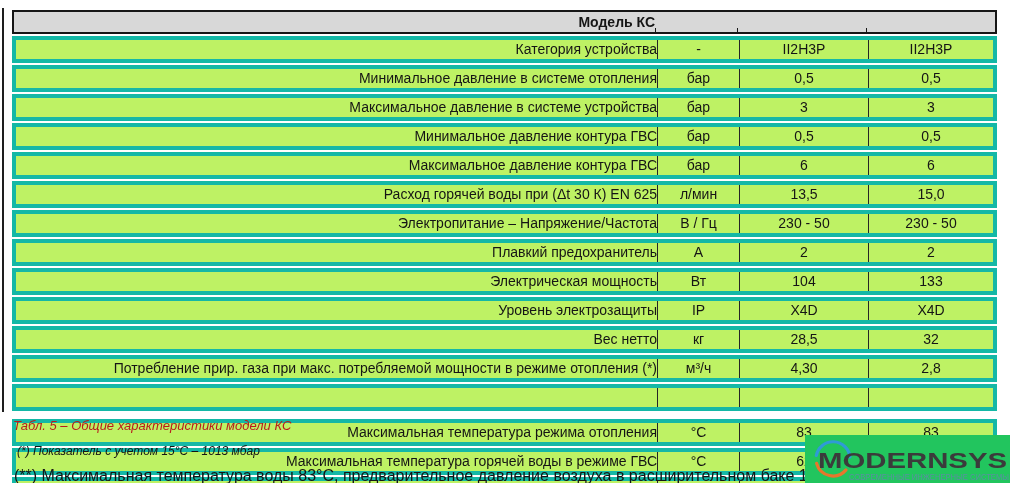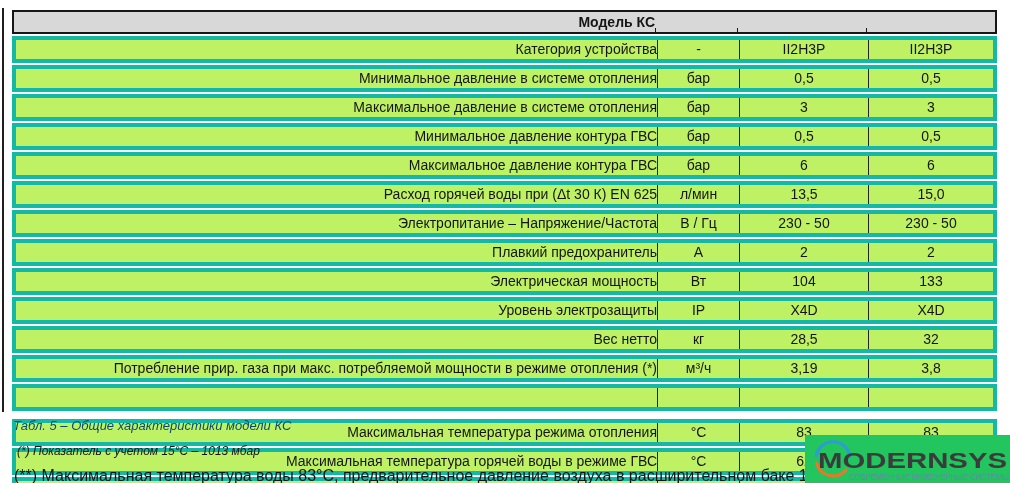--- a/index.html
+++ b/index.html
@@ -45,21 +45,21 @@
   }
   .t-row.header .cell { line-height: 20px; }
   .cell + .cell { border-left: 1px solid #252525; }
   .t-row.header .cell + .cell { border-left: 1px solid #161616; margin-top: 16px; }
   .cell.label { text-align: right; padding-left: 9px; }
   .cell.unit, .cell.val { text-align: center; }
 
   .caption {
     position: absolute; left: 13px; top: 418px;
     font-size: 13px; font-style: italic;
-    color: #0c4a6e;
+    color: #b91c1c;
     white-space: nowrap;
   }
   .footnote-1 {
     position: absolute; left: 17px; top: 444px;
     font-size: 12px; white-space: nowrap; font-style: italic;
   }
   .footnote-2 {
     position: absolute; left: 14px; top: 467px;
     font-size: 16px; white-space: nowrap;
   }
@@ -94,21 +94,21 @@
     </div>
 
     <div class="t-row">
       <div class="cell label">Минимальное давление в системе отопления</div>
       <div class="cell unit">бар</div>
       <div class="cell val">0,5</div>
       <div class="cell val">0,5</div>
     </div>
 
     <div class="t-row">
-      <div class="cell label">Максимальное давление в системе отопления</div>
+      <div class="cell label">Максимальное давление в системе устройства</div>
       <div class="cell unit">бар</div>
       <div class="cell val">3</div>
       <div class="cell val">3</div>
     </div>
 
     <div class="t-row">
       <div class="cell label">Минимальное давление контура ГВС</div>
       <div class="cell unit">бар</div>
       <div class="cell val">0,5</div>
       <div class="cell val">0,5</div>
@@ -159,22 +159,22 @@
     <div class="t-row">
       <div class="cell label">Вес нетто</div>
       <div class="cell unit">кг</div>
       <div class="cell val">28,5</div>
       <div class="cell val">32</div>
     </div>
 
     <div class="t-row">
       <div class="cell label">Потребление прир. газа при макс. потребляемой мощности в режиме отопления (*)</div>
       <div class="cell unit">м³/ч</div>
-      <div class="cell val">3,19</div>
-      <div class="cell val">3,8</div>
+      <div class="cell val">4,30</div>
+      <div class="cell val">2,8</div>
     </div>
 
 
     <div class="t-row gap-after">
       <div class="cell label"></div>
       <div class="cell unit"></div>
       <div class="cell val"></div>
       <div class="cell val"></div>
     </div>
 

